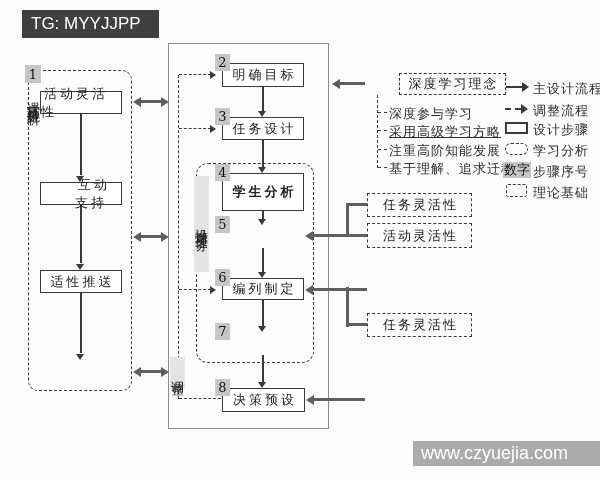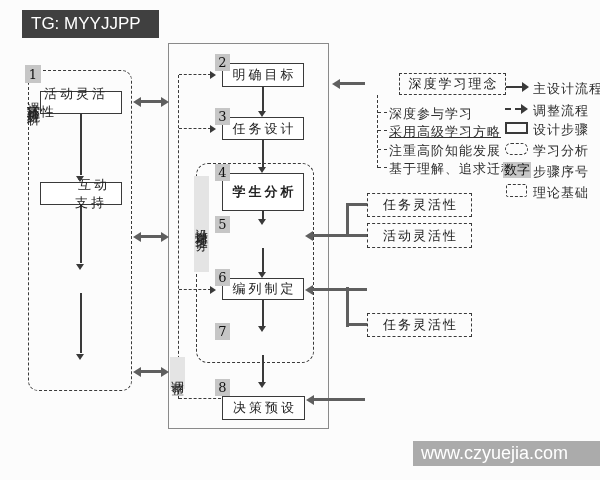--- a/index.html
+++ b/index.html
@@ -45,20 +45,21 @@
 
   <div class="a tag" style="left:22px;top:10px;width:128px;height:28px;">TG: MYYJJPP</div>
   <div class="a wm" style="left:413px;top:441px;width:187px;height:25px;">www.czyuejia.com</div>
 
   <div class="a grp" style="left:28px;top:70px;width:104px;height:321px;border-radius:10px;"></div>
   <div class="a badge" style="left:25px;top:65px;width:16px;height:18px;">1</div>
   <div class="a vt" style="left:27px;top:92px;">课堂环境分析</div>
 
   <div class="a bx" style="left:40px;top:91px;width:82px;height:23px;">活动灵活性</div>
   <div class="a bx" style="left:40px;top:182px;width:82px;height:23px;padding-left:34px;">互动支持</div>
+  <div class="a bx" style="left:40px;top:270px;width:82px;height:23px;">适性推送</div>
 
   <div class="a lv" style="left:80px;top:114px;height:61px;"></div>
   <div class="a t td" style="left:76px;top:176px;"></div>
   <div class="a lv" style="left:80px;top:205px;height:58px;"></div>
   <div class="a t td" style="left:76px;top:264px;"></div>
   <div class="a lv" style="left:80px;top:293px;height:60px;"></div>
   <div class="a t td" style="left:76px;top:354px;"></div>
 
   <div class="a lt" style="left:140px;top:100px;width:22px;"></div>
   <div class="a t tlk" style="left:133px;top:97px;"></div>
@@ -94,21 +95,21 @@
   <div class="a bx" style="left:222px;top:173px;width:82px;height:38px;font-weight:bold;">学生分析</div>
   <div class="a badge" style="left:215px;top:164px;width:15px;height:17px;">4</div>
 
   <div class="a badge" style="left:215px;top:216px;width:15px;height:17px;">5</div>
 
   <div class="a bx" style="left:222px;top:278px;width:82px;height:22px;">编列制定</div>
   <div class="a badge" style="left:215px;top:269px;width:15px;height:17px;">6</div>
 
   <div class="a badge" style="left:215px;top:323px;width:15px;height:17px;">7</div>
 
-  <div class="a bx" style="left:222px;top:396px;width:83px;height:24px;">决策预设</div>
+  <div class="a bx" style="left:222px;top:388px;width:83px;height:24px;">决策预设</div>
   <div class="a badge" style="left:215px;top:379px;width:15px;height:17px;">8</div>
 
   <div class="a lv" style="left:262px;top:87px;height:24px;"></div>
   <div class="a t td" style="left:258px;top:111px;"></div>
   <div class="a lv" style="left:262px;top:140px;height:27px;"></div>
   <div class="a t td" style="left:258px;top:167px;"></div>
   <div class="a lv" style="left:262px;top:195px;height:24px;"></div>
   <div class="a t td" style="left:258px;top:219px;"></div>
   <div class="a lv" style="left:262px;top:248px;height:24px;"></div>
   <div class="a t td" style="left:258px;top:272px;"></div>

